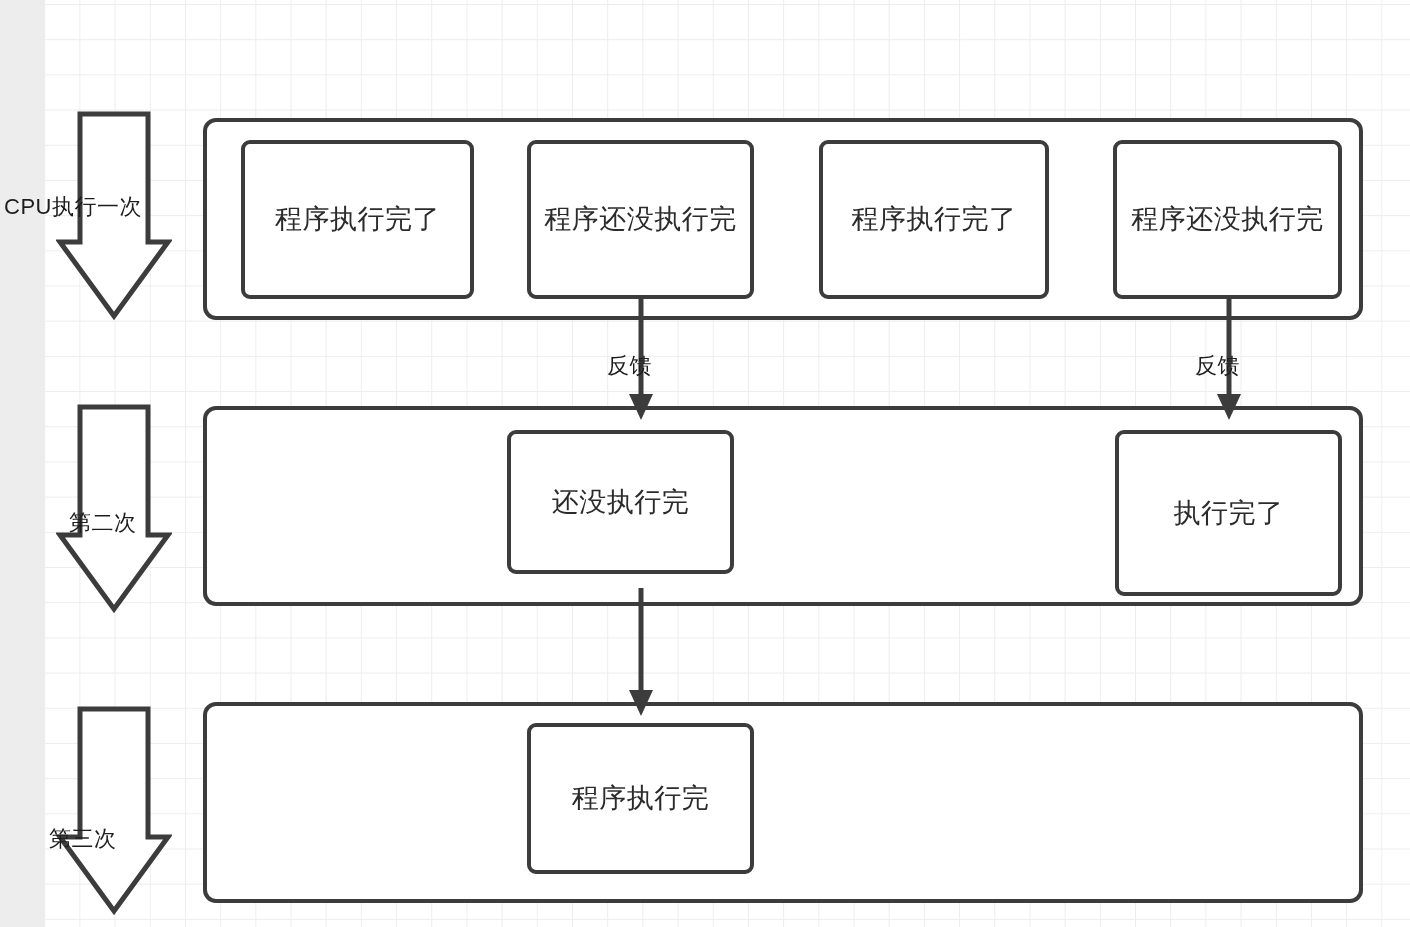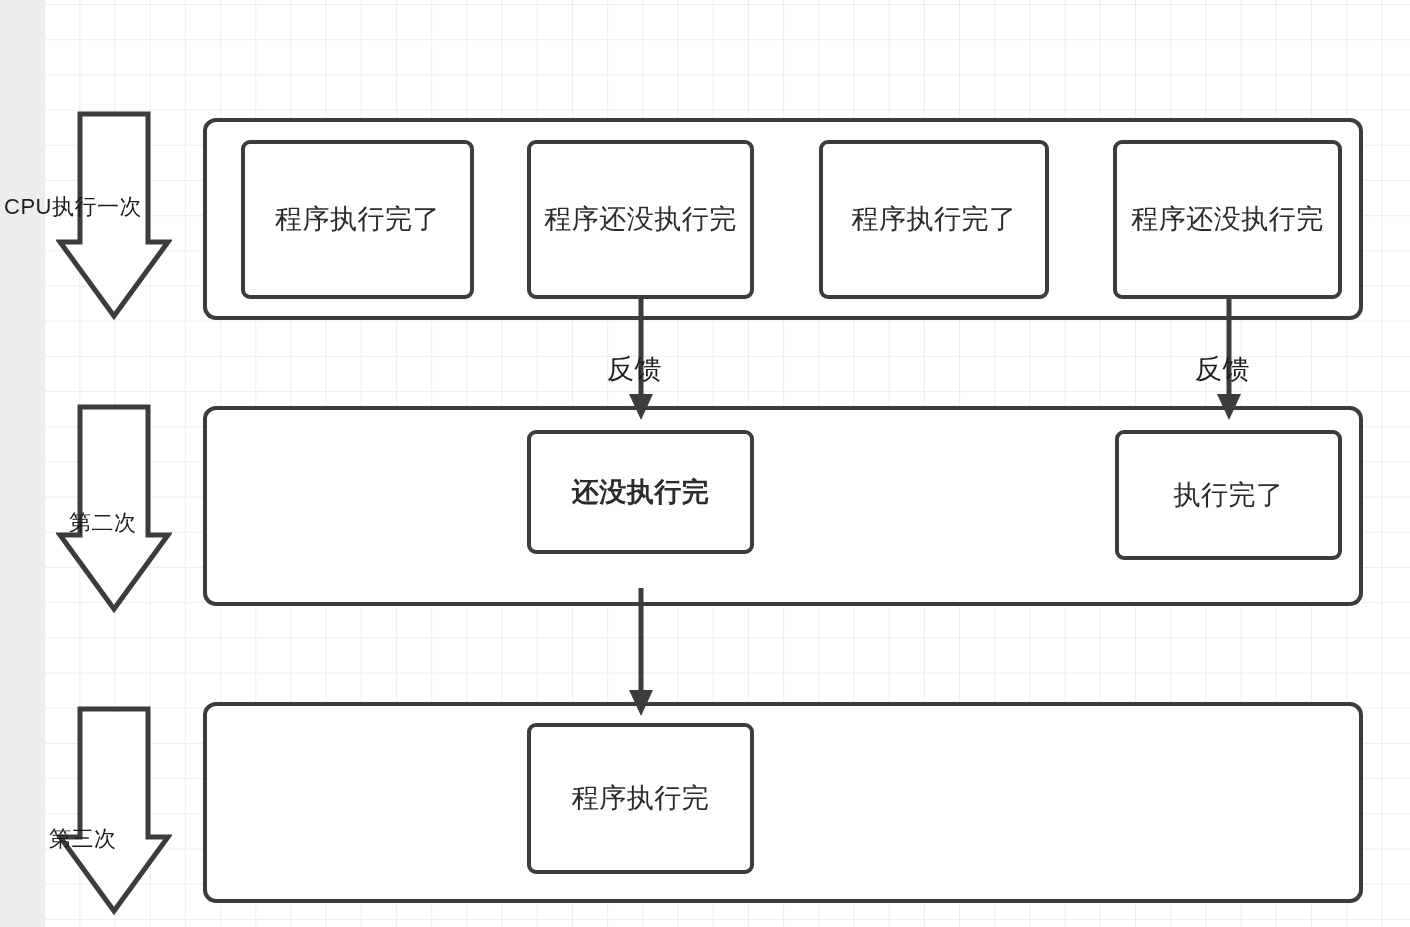--- a/index.html
+++ b/index.html
@@ -57,21 +57,21 @@
     font-size:22px;
     color:#1d1d1d;
     white-space:nowrap;
     letter-spacing:0.5px;
   }
   
   .conn{position:absolute;}
   .conn svg{display:block;}
   .conn-label{
     position:absolute;
-    font-size:27px;
+    font-size:22px;
     color:#1d1d1d;
     white-space:nowrap;
     background:transparent;
     letter-spacing:0.5px;
   }
 </style>
 </head>
 <body>
 
 <div id="stage">
@@ -112,25 +112,25 @@
   <div class="cell" style="left:819px;top:140px;width:230px;height:159px;">
     <span>程序执行完了</span>
   </div>
 
   <div class="cell" style="left:1113px;top:140px;width:229px;height:159px;">
     <span>程序还没执行完</span>
   </div>
 
   <div class="row-box" style="left:203px;top:406px;width:1160px;height:200px;"></div>
 
-  <div class="cell" style="left:527px;top:430px;width:227px;height:124px;font-weight:bold;">
+  <div class="cell" style="left:507px;top:430px;width:227px;height:144px;">
     <span>还没执行完</span>
   </div>
 
-  <div class="cell" style="left:1115px;top:430px;width:227px;height:130px;">
+  <div class="cell" style="left:1115px;top:430px;width:227px;height:166px;">
     <span>执行完了</span>
   </div>
 
   <div class="row-box" style="left:203px;top:702px;width:1160px;height:201px;"></div>
 
   <div class="cell" style="left:527px;top:723px;width:227px;height:151px;">
     <span>程序执行完</span>
   </div>
 
   <div class="conn" style="left:625px;top:296px;">

